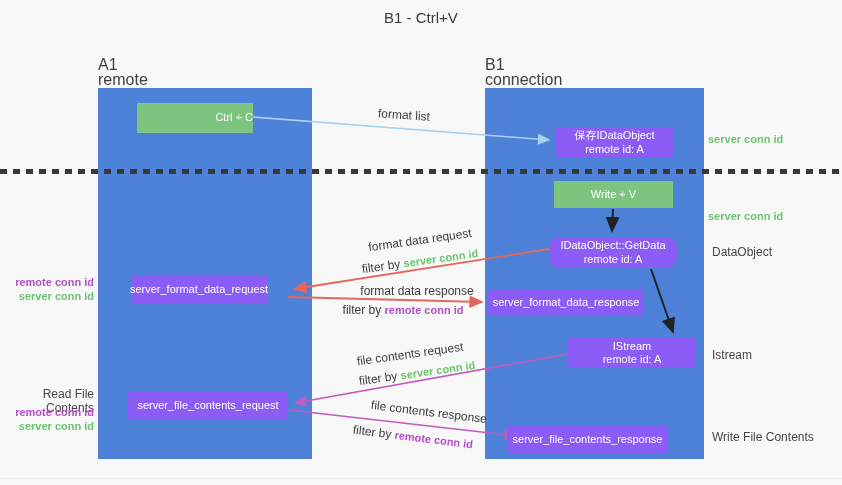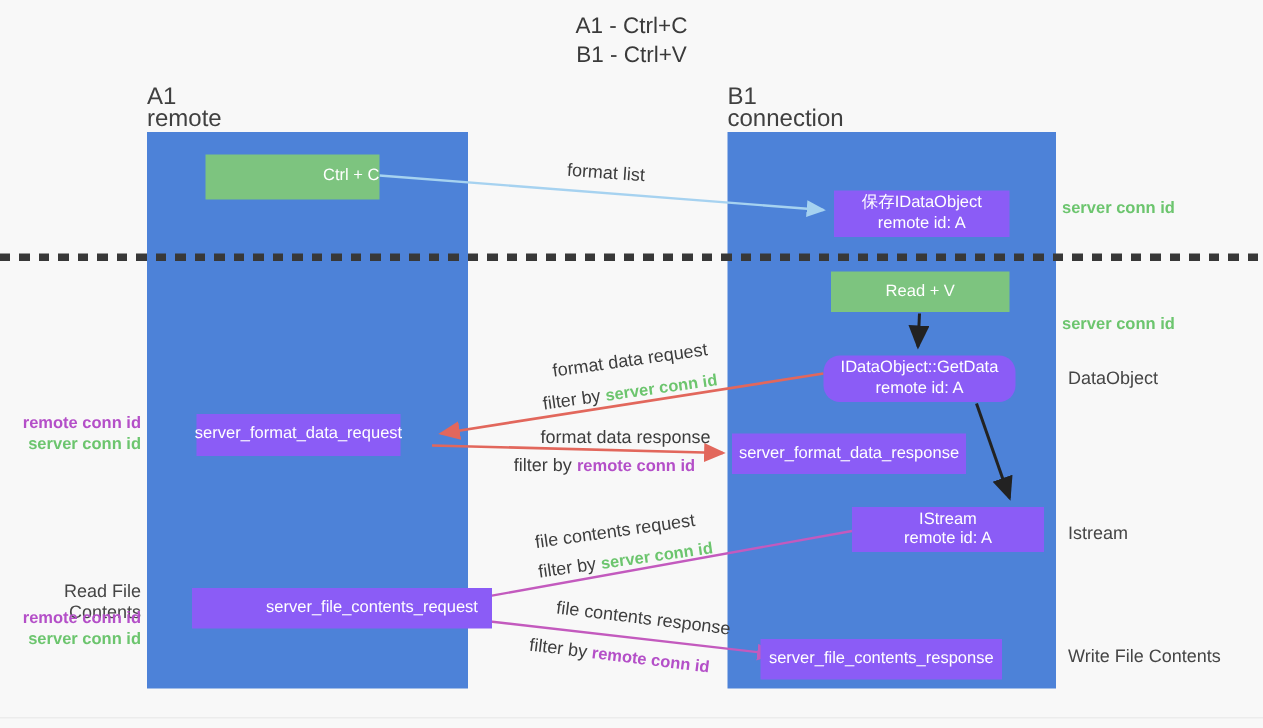--- a/index.html
+++ b/index.html
@@ -26,21 +26,20 @@
            background:repeating-linear-gradient(90deg,#383838 0 7px,transparent 7px 13px);}
   .baseline{position:absolute;left:0;top:478px;width:842px;height:1px;background:#ececec;}
   svg.arrows{position:absolute;left:0;top:0;pointer-events:none;}
 </style>
 </head>
 <body>
 
 <div class="stage">
 
   <div class="title">
-    <div>A1 - Ctrl+C</div>
     <div>B1 - Ctrl+V</div>
   </div>
 
   <div class="colhead" style="left:98px;width:214px;">
     <div>A1</div>
     <div>remote</div>
   </div>
   <div class="colhead" style="left:485px;width:219px;">
     <div>B1</div>
     <div>connection</div>
@@ -79,42 +78,42 @@
   <div class="box green" style="left:137px;top:103px;width:116px;height:30px;align-items:flex-end;">
     <span>Ctrl + C</span>
   </div>
 
   <div class="box orange" style="left:556px;top:127px;width:117px;height:31px;">
     <span>保存IDataObject</span>
     <span>remote id: A</span>
   </div>
 
   <div class="box green" style="left:554px;top:181px;width:119px;height:27px;">
-    <span>Read + V</span>
+    <span>Write + V</span>
   </div>
 
   <div class="box orange" style="left:549px;top:237px;width:128px;height:31px;border-radius:11px;">
     <span>IDataObject::GetData</span>
     <span>remote id: A</span>
   </div>
 
   <div class="box orange" style="left:131px;top:276px;width:136px;height:28px;">
     <span>server_format_data_request</span>
   </div>
 
   <div class="box orange" style="left:488px;top:289px;width:156px;height:27px;">
     <span>server_format_data_response</span>
   </div>
 
   <div class="box orange" style="left:568px;top:338px;width:128px;height:30px;">
     <span>IStream</span>
     <span>remote id: A</span>
   </div>
 
-  <div class="box orange" style="left:128px;top:392px;width:160px;height:27px;padding-left:40px;">
+  <div class="box orange" style="left:128px;top:392px;width:160px;height:27px;">
     <span>server_file_contents_request</span>
   </div>
 
   <div class="box orange" style="left:507px;top:426px;width:161px;height:27px;">
     <span>server_file_contents_response</span>
   </div>
 
   <div class="lbl" style="left:344px;top:108px;width:120px;transform:rotate(4deg);">format list</div>
 
   <div class="lbl" style="left:360px;top:233px;width:120px;transform:rotate(-8deg);">format data request</div>

